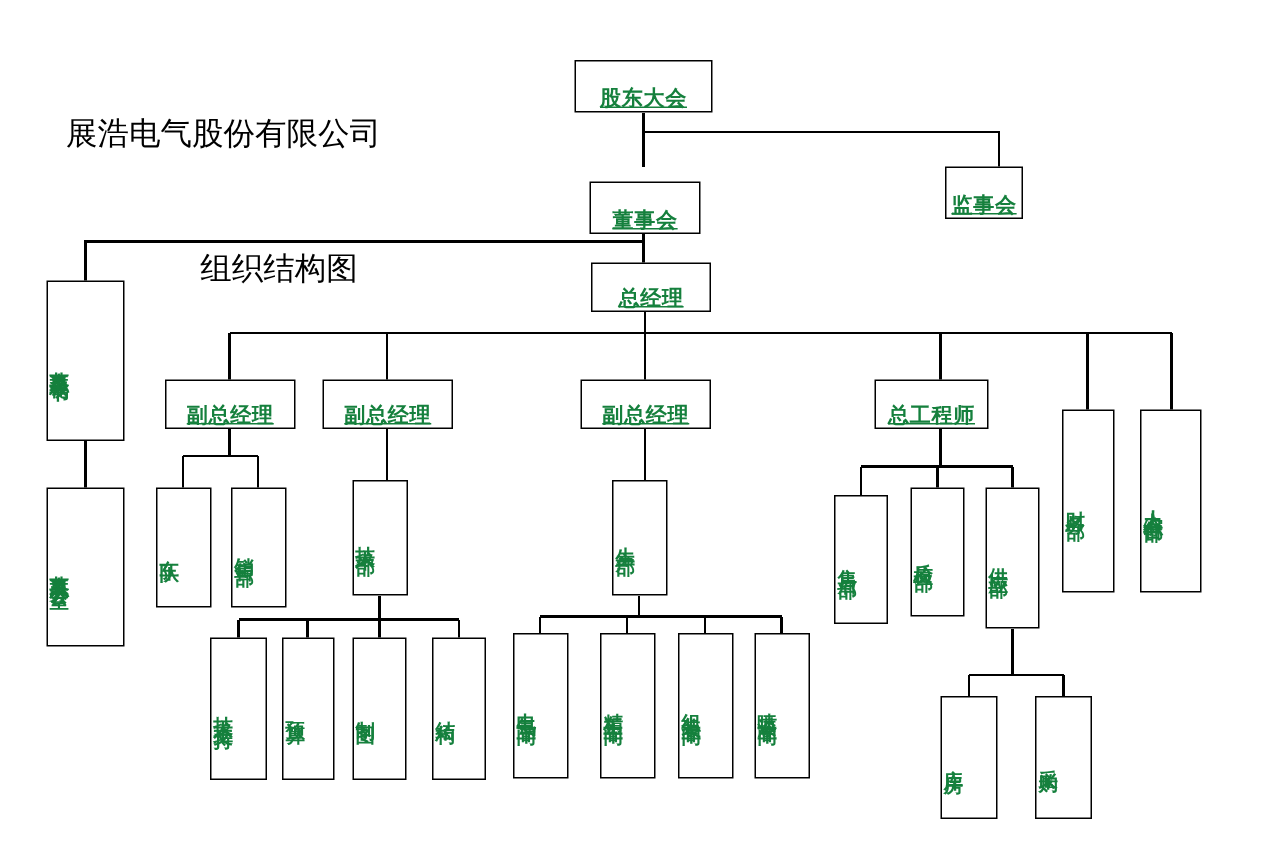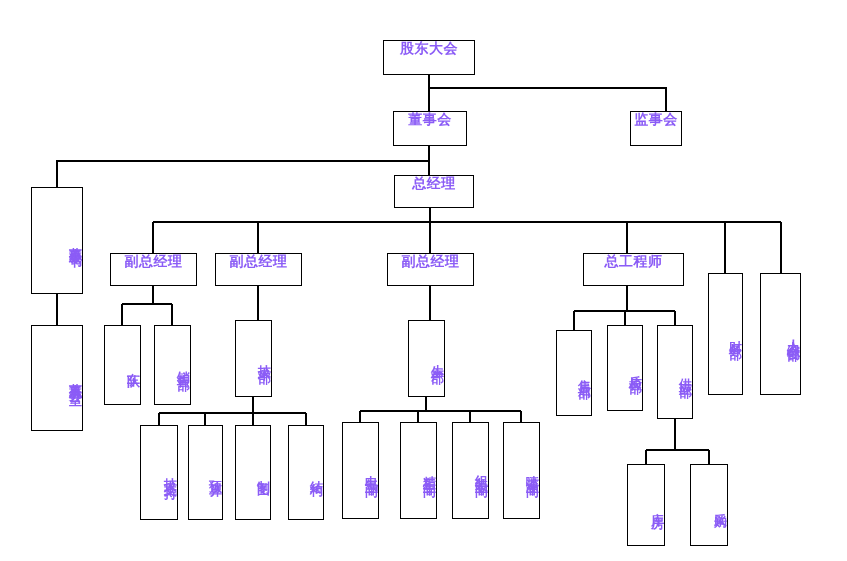--- a/index.html
+++ b/index.html
@@ -37,26 +37,27 @@
     width: 847px;
     height: 561px;
     pointer-events: none;
   }
 
   .node {
     position: absolute;
     box-sizing: border-box;
     border: 1.6px solid #000000;
     background: #ffffff;
-    color: #8b5cf6;
+    color: #15803d;
     display: flex;
-    align-items: flex-start;
+    align-items: flex-end;
     justify-content: center;
     text-align: center;
     overflow: hidden;
+    text-decoration: underline;
   }
   .node .lbl {
     display: block;
     line-height: 1.08;
   }
   
   .node.horiz {
     font-size: 14px;
     font-weight: bold;
     letter-spacing: 0.5px;
@@ -72,20 +73,24 @@
   .node.vert .lbl {
     line-height: 1;
   }
   .node.vert.tight { letter-spacing: 2px; }
 </style>
 </head>
 <body>
 
 <div id="chart-root">
 
+  <div id="title-block">
+    <span id="title-line1">展浩电气股份有限公司</span>
+    <span id="title-line2">组织结构图</span>
+  </div>
 
   <svg id="edges" width="847" height="561" viewBox="0 0 847 561" xmlns="http://www.w3.org/2000/svg">
       <path d="M429,75 L429,111" fill="none" stroke="#000000" stroke-width="1.4" shape-rendering="crispEdges"></path>
       <path d="M429,88 L666,88 L666,111" fill="none" stroke="#000000" stroke-width="1.4" shape-rendering="crispEdges"></path>
       <path d="M429,146 L429,175" fill="none" stroke="#000000" stroke-width="1.4" shape-rendering="crispEdges"></path>
       <path d="M429,161 L57,161 L57,187" fill="none" stroke="#000000" stroke-width="1.4" shape-rendering="crispEdges"></path>
       <path d="M57,294 L57,325" fill="none" stroke="#000000" stroke-width="1.4" shape-rendering="crispEdges"></path>
       <path d="M430,208 L430,222" fill="none" stroke="#000000" stroke-width="1.4" shape-rendering="crispEdges"></path>
       <path d="M153,222 L781,222" fill="none" stroke="#000000" stroke-width="1.4" shape-rendering="crispEdges"></path>
       <path d="M153,222 L153,253" fill="none" stroke="#000000" stroke-width="1.4" shape-rendering="crispEdges"></path>
@@ -120,21 +125,21 @@
       <path d="M675,419 L675,450" fill="none" stroke="#000000" stroke-width="1.4" shape-rendering="crispEdges"></path>
       <path d="M646,450 L709,450" fill="none" stroke="#000000" stroke-width="1.4" shape-rendering="crispEdges"></path>
       <path d="M646,450 L646,464" fill="none" stroke="#000000" stroke-width="1.4" shape-rendering="crispEdges"></path>
       <path d="M709,450 L709,464" fill="none" stroke="#000000" stroke-width="1.4" shape-rendering="crispEdges"></path>
     </svg>
 
   <div id="nodes-layer">
       <div class="node horiz" style="left: 383px; top: 40px; width: 92px; height: 35px;">
         <span class="lbl">股东大会</span>
       </div>
-      <div class="node horiz" style="left: 393px; top: 111px; width: 74px; height: 35px;">
+      <div class="node horiz" style="left: 393px; top: 121px; width: 74px; height: 35px;">
         <span class="lbl">董事会</span>
       </div>
       <div class="node horiz" style="left: 630px; top: 111px; width: 52px; height: 35px;">
         <span class="lbl">监事会</span>
       </div>
       <div class="node horiz" style="left: 394px; top: 175px; width: 80px; height: 33px;">
         <span class="lbl">总经理</span>
       </div>
       <div class="node vert tight" style="left: 31px; top: 187px; width: 52px; height: 107px;">
         <span class="lbl">董事会秘书</span>
@@ -144,21 +149,21 @@
       </div>
       <div class="node horiz" style="left: 110px; top: 253px; width: 87px; height: 33px;">
         <span class="lbl">副总经理</span>
       </div>
       <div class="node horiz" style="left: 215px; top: 253px; width: 87px; height: 33px;">
         <span class="lbl">副总经理</span>
       </div>
       <div class="node horiz" style="left: 387px; top: 253px; width: 87px; height: 33px;">
         <span class="lbl">副总经理</span>
       </div>
-      <div class="node horiz" style="left: 583px; top: 253px; width: 101px; height: 33px;">
+      <div class="node horiz" style="left: 583px; top: 253px; width: 76px; height: 33px;">
         <span class="lbl">总工程师</span>
       </div>
       <div class="node vert" style="left: 708px; top: 273px; width: 35px; height: 122px;">
         <span class="lbl">财务部</span>
       </div>
       <div class="node vert tight" style="left: 760px; top: 273px; width: 41px; height: 122px;">
         <span class="lbl">人力综合部</span>
       </div>
       <div class="node vert" style="left: 104px; top: 325px; width: 37px; height: 80px;">
         <span class="lbl">车队</span>

